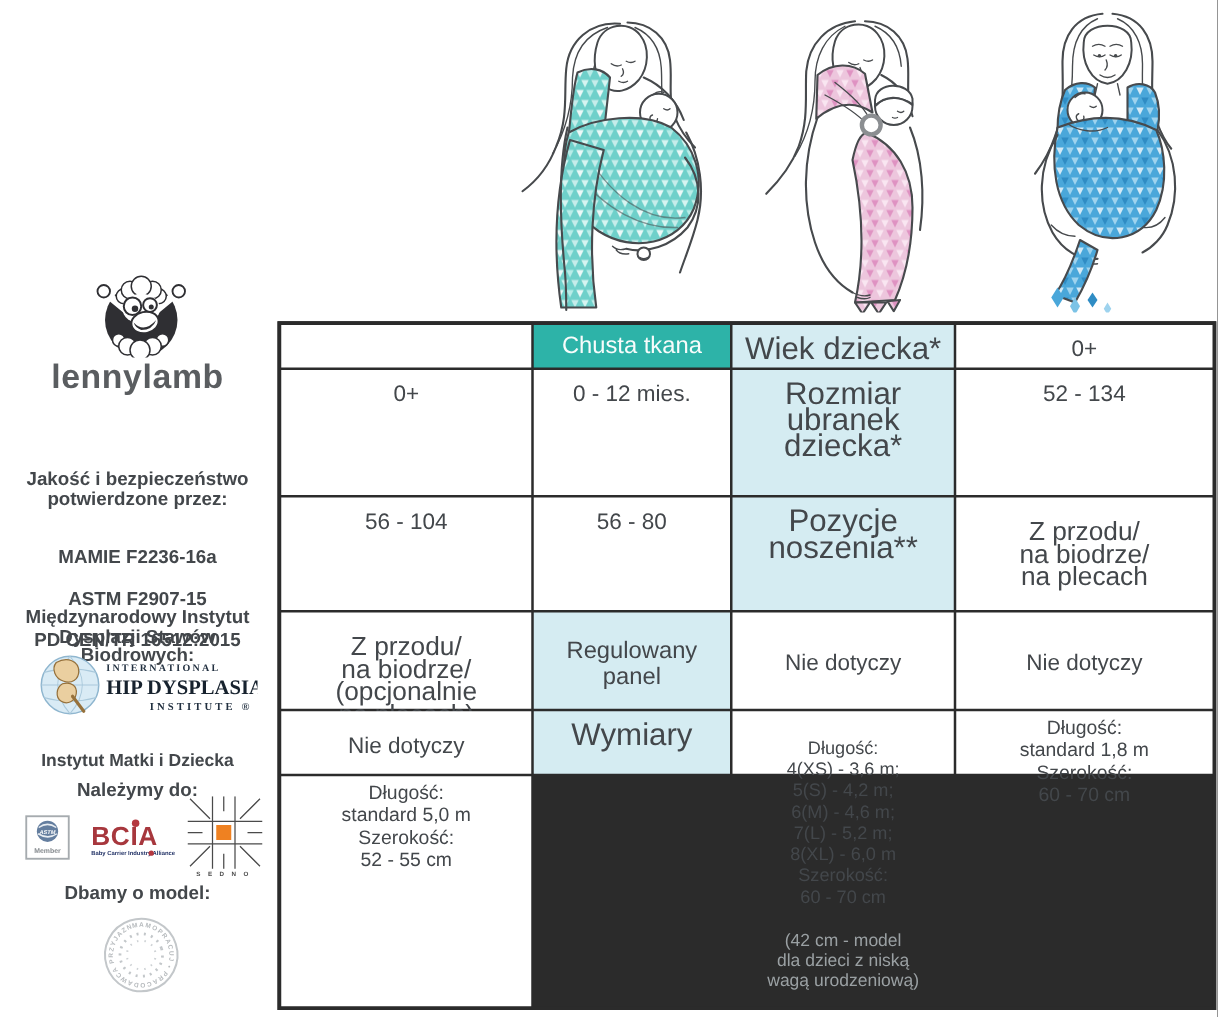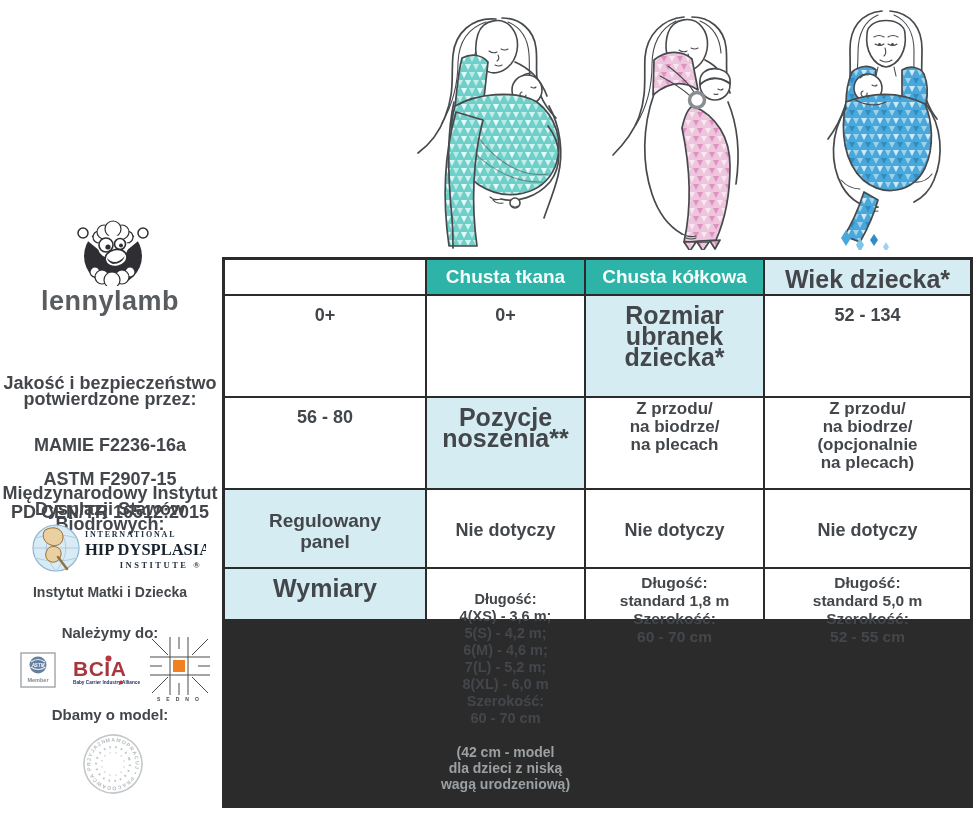--- a/index.html
+++ b/index.html
@@ -11,31 +11,31 @@
   .ln{fill:none;stroke:#474a4d;stroke-width:1.7;stroke-linecap:round;stroke-linejoin:round}
   .thin{stroke-width:1.1}
   .fw{fill:#ffffff;stroke:#474a4d;stroke-width:1.6;stroke-linejoin:round}
   .pt1{fill:url(#p1);stroke:#474a4d;stroke-width:1.7;stroke-linejoin:round}
   .pt2{fill:url(#p2);stroke:#474a4d;stroke-width:1.7;stroke-linejoin:round}
   .pt3{fill:url(#p3);stroke:#474a4d;stroke-width:1.7;stroke-linejoin:round}
   .table{position:absolute;left:222px;top:257px;display:grid;
          grid-template-columns:200px 157px 177px 205px;
          grid-template-rows:34px 100px 90px 77px 50px 184px;
          gap:2px;background:var(--border,#2b2b2b);border:3px solid var(--border,#2b2b2b)}
-  .cell{background:#fff;text-align:center;white-space:pre-line;font-weight:bold}
+  .cell{background:#fff;text-align:center;white-space:pre-line;font-weight:normal}
   .chead{display:flex;align-items:center;justify-content:center;font-size:19px}
   .teal{background:var(--teal,#2db3a8);color:#f7fcfb}
   .clabel{background:var(--labelbg,#d5ecf2);font-size:25px;line-height:21px;padding-top:9px}
   .cval{font-size:18px;line-height:20px;padding-top:9px}
-  .r3v{font-size:17px;line-height:18px;padding-top:2px}
+  .r3v{font-size:21px;line-height:18px;padding-top:19px}
   .vc{display:flex;align-items:center;justify-content:center;padding-top:4px;font-size:18px}
   .dim{font-size:14.5px;line-height:17px;padding-top:5px}
   .note{color:var(--note,#9aa0a3);font-size:14px;line-height:16px;white-space:pre-line}
   .brand{top:286px;font-size:27px;color:#5a5d60;letter-spacing:.5px}
-  .h13{font-size:18px;line-height:15.5px}
+  .h13{font-size:15px;line-height:15.5px}
   .h14{font-size:14px}
   .h15{font-size:15px}
 </style>
 </head>
 <body>
 
 <svg width="0" height="0" style="position:absolute" aria-hidden="true">
   <defs>
     <pattern id="p1" width="16" height="16" patternUnits="userSpaceOnUse">
       <rect width="16" height="16" fill="#6fd0ca"></rect>
@@ -111,21 +111,21 @@
   <circle cx="26" cy="27" r="23" fill="#d9ebf5" stroke="#8fb6cf" stroke-width="1.2"></circle>
   <path d="M26,4 C13,19 13,35 26,50 M26,4 C39,19 39,35 26,50 M3,27 H49 M5,17 Q26,11 47,17 M5,37 Q26,43 47,37" fill="none" stroke="#a9c8db" stroke-width=".9"></path>
   <path d="M15,9 C24,4 33,8 33,16 C33,23 27,26 21,24 C14,22 11,14 15,9 Z" fill="#eacfa0" stroke="#96713b" stroke-width="1"></path>
   <path d="M20,26 C27,24 32,28 31,34 C30,40 24,43 19,40 C14,37 15,29 20,26 Z" fill="#eacfa0" stroke="#96713b" stroke-width="1"></path>
   <path d="M28,36 L37,48" stroke="#96713b" stroke-width="2.5" stroke-linecap="round"></path>
   <text x="55" y="16" font-family="Liberation Serif,serif" font-size="8" letter-spacing="1.8" fill="#223040">INTERNATIONAL</text>
   <text x="55" y="34" font-family="Liberation Serif,serif" font-size="16.5" font-weight="bold" fill="#17222e">HIP DYSPLASIA</text>
   <text x="172" y="47" text-anchor="end" font-family="Liberation Serif,serif" font-size="8.5" letter-spacing="2.5" fill="#223040">INSTITUTE ®</text>
 </svg>
 
-<div class="sbtxt h14" style="top:584px">Instytut Matki i Dziecka</div>
+<div class="sbtxt h14" style="top:600px">Instytut Matki i Dziecka</div>
 
 <div class="sbtxt h15" style="top:624px">Należymy do:</div>
 
 <svg class="abs" style="left:20px;top:652px" width="36" height="36" viewBox="0 0 36 36">
   <rect x="1" y="1" width="34" height="34" fill="#fff" stroke="#a6abaf" stroke-width="1.5"></rect>
   <circle cx="18" cy="13" r="8.5" fill="#647e9f"></circle>
   <path d="M11,10 q7,-5 14,0 M10.5,15 q8,5 15,0" fill="none" stroke="#e8edf2" stroke-width="1.2"></path>
   <text x="18" y="15" text-anchor="middle" font-size="4.5" font-style="italic" font-weight="bold" fill="#ffffff">ASTM</text>
   <text x="18" y="30" text-anchor="middle" font-size="5.5" fill="#84898d">Member</text>
 </svg>
@@ -232,30 +232,31 @@
     <path d="M50,226 l5,8 l-5,8 l-5,-8 Z" fill="#4aa7da"></path>
     <path d="M64,234 l4,7 l-4,7 l-4,-7 Z" fill="#7cc3e6"></path>
     <path d="M78,230 l4,6 l-4,6 l-4,-6 Z" fill="#2f8cc4"></path>
     <path d="M90,238 l3,5 l-3,5 l-3,-5 Z" fill="#9ed3ee"></path>
   </g>
 </svg>
 
 <div class="table">
   <div class="cell chead"></div>
   <div class="cell chead teal">Chusta tkana</div>
-  <div class="cell chead teal">Chusta kółkowa</div>
 
   <div class="cell clabel">Wiek dziecka*</div>
   <div class="cell cval">0+</div>
   <div class="cell cval">0+</div>
+  <div class="cell cval">0 - 12 mies.</div>
 
   <div class="cell clabel">Rozmiar
 ubranek
 dziecka*</div>
   <div class="cell cval">52 - 134</div>
+  <div class="cell cval">56 - 104</div>
   <div class="cell cval">56 - 80</div>
 
   <div class="cell clabel">Pozycje
 noszenia**</div>
   <div class="cell cval r3v">Z przodu/
 na biodrze/
 na plecach</div>
   <div class="cell cval r3v">Z przodu/
 na biodrze/
 (opcjonalnie

